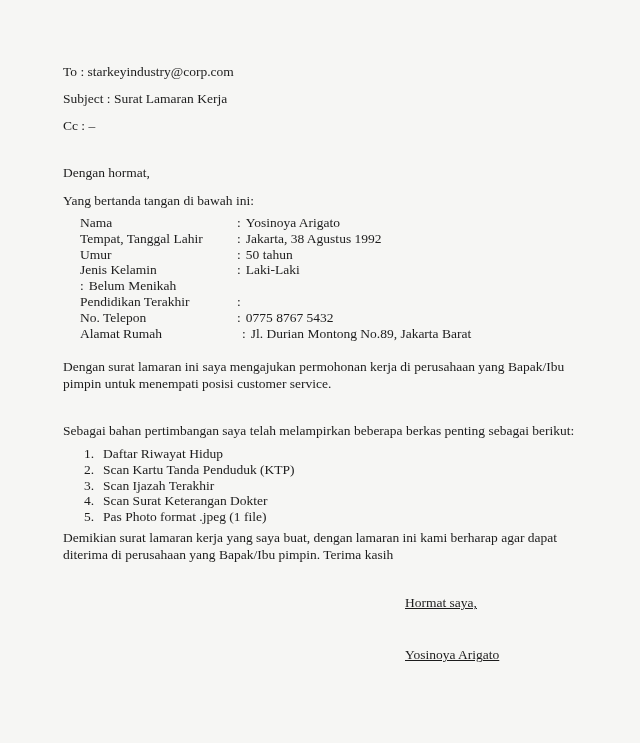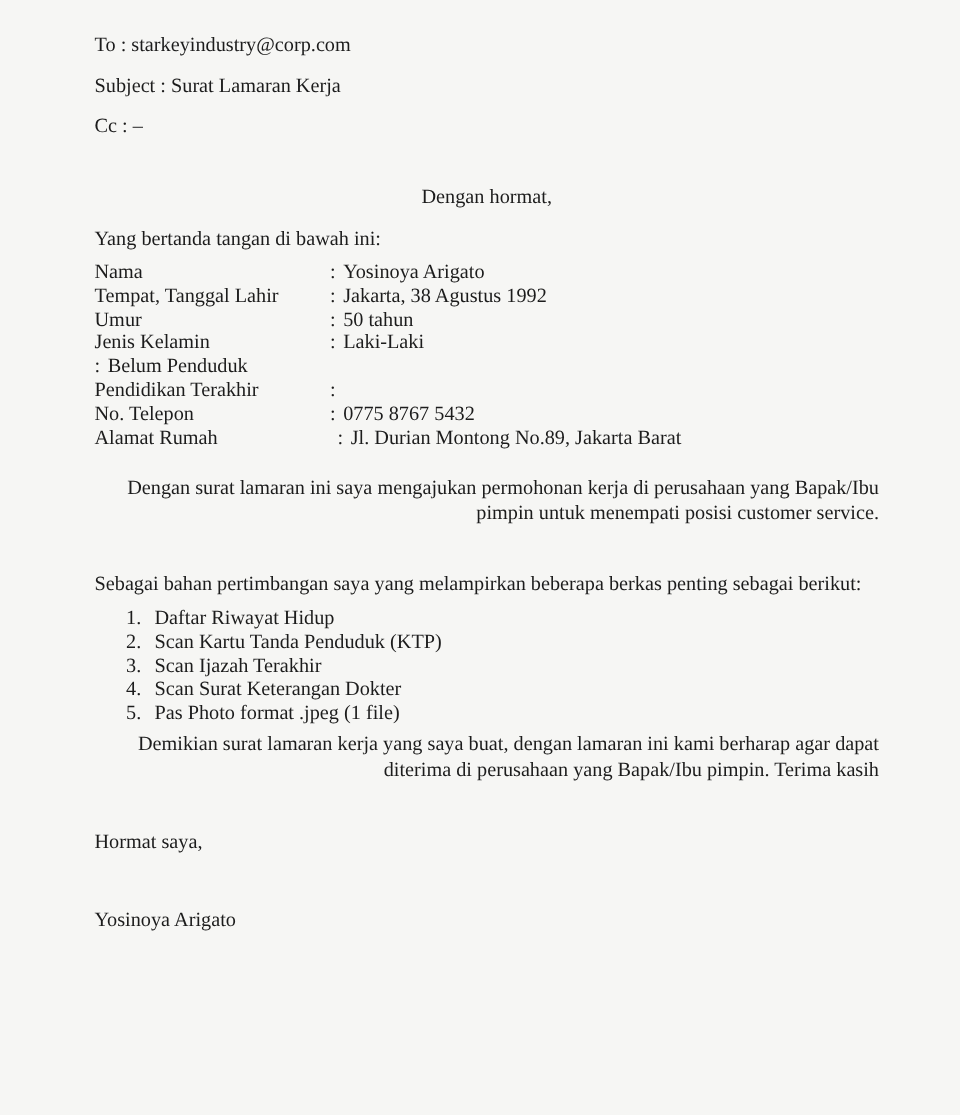--- a/index.html
+++ b/index.html
@@ -9,61 +9,60 @@
   body {
     width: 640px;
     height: 743px;
     background: #f6f6f4;
     font-family: "Liberation Serif", "DejaVu Serif", serif;
     color: #1c1c1c;
     font-size: 13.5px;
     overflow: hidden;
   }
   .letter {
-    padding: 22px 54px 0 63px;
+    padding: 64px 54px 0 63px;
     width: 523px;
   }
   .hline {
     line-height: 16px;
     margin-bottom: 11px;
     white-space: nowrap;
   }
   .salutation {
     line-height: 16px;
     margin-top: 31px;
-    text-align: center;
   }
   .intro-line {
     line-height: 16px;
     margin-top: 12px;
   }
   .data-table {
     margin-top: 6px;
   }
   .data-row {
     display: flex;
     line-height: 15.8px;
+    margin-left: 17px;
   }
   .data-label {
     width: 157px;
     flex: 0 0 157px;
   }
   .data-colon {
     flex: 0 0 auto;
   }
   .data-row:last-child .data-colon {
     margin-left: 5px;
   }
   .data-value {
     margin-left: 5px;
     white-space: nowrap;
   }
   .para {
     line-height: 16.5px;
-    text-align: right;
   }
   .para-application {
     margin-top: 18px;
   }
   .para-attachments-intro {
     margin-top: 31px;
     line-height: 16px;
   }
   .attach-list {
     margin-top: 7px;
@@ -74,20 +73,22 @@
   }
   .attach-num {
     flex: 0 0 auto;
     width: 19px;
     margin-left: 21px;
   }
   .para-closing {
     margin-top: 6px;
   }
   .signature {
+    margin-left: 342px;
+    text-decoration: underline;
   }
   .sig-salutation {
     margin-top: 32px;
     line-height: 16px;
   }
   .sig-name {
     margin-top: 36px;
     line-height: 16px;
   }
 </style>
@@ -119,41 +120,41 @@
         <span class="data-colon">:</span>
         <span class="data-value">50 tahun</span>
     </div>
     <div class="data-row">
       <span class="data-label">Jenis Kelamin</span>
         <span class="data-colon">:</span>
         <span class="data-value">Laki-Laki</span>
     </div>
     <div class="data-row">
         <span class="data-colon">:</span>
-        <span class="data-value">Belum Penduduk</span>
+        <span class="data-value">Belum Menikah</span>
     </div>
     <div class="data-row">
       <span class="data-label">Pendidikan Terakhir</span>
         <span class="data-colon">:</span>
     </div>
     <div class="data-row">
       <span class="data-label">No. Telepon</span>
         <span class="data-colon">:</span>
         <span class="data-value">0775 8767 5432</span>
     </div>
     <div class="data-row">
       <span class="data-label">Alamat Rumah</span>
         <span class="data-colon">:</span>
         <span class="data-value">Jl. Durian Montong No.89, Jakarta Barat</span>
     </div>
   </div>
 
   <div class="para para-application">Dengan surat lamaran ini saya mengajukan permohonan kerja di perusahaan yang Bapak/Ibu pimpin untuk menempati posisi customer service.</div>
 
-  <div class="para-attachments-intro">Sebagai bahan pertimbangan saya yang melampirkan beberapa berkas penting sebagai berikut:</div>
+  <div class="para-attachments-intro">Sebagai bahan pertimbangan saya telah melampirkan beberapa berkas penting sebagai berikut:</div>
 
   <div class="attach-list">
     <div class="attach-item">
       <span class="attach-num">1.</span>
         <span>Daftar Riwayat Hidup</span>
     </div>
     <div class="attach-item">
       <span class="attach-num">2.</span>
         <span>Scan Kartu Tanda Penduduk (KTP)</span>
     </div>

